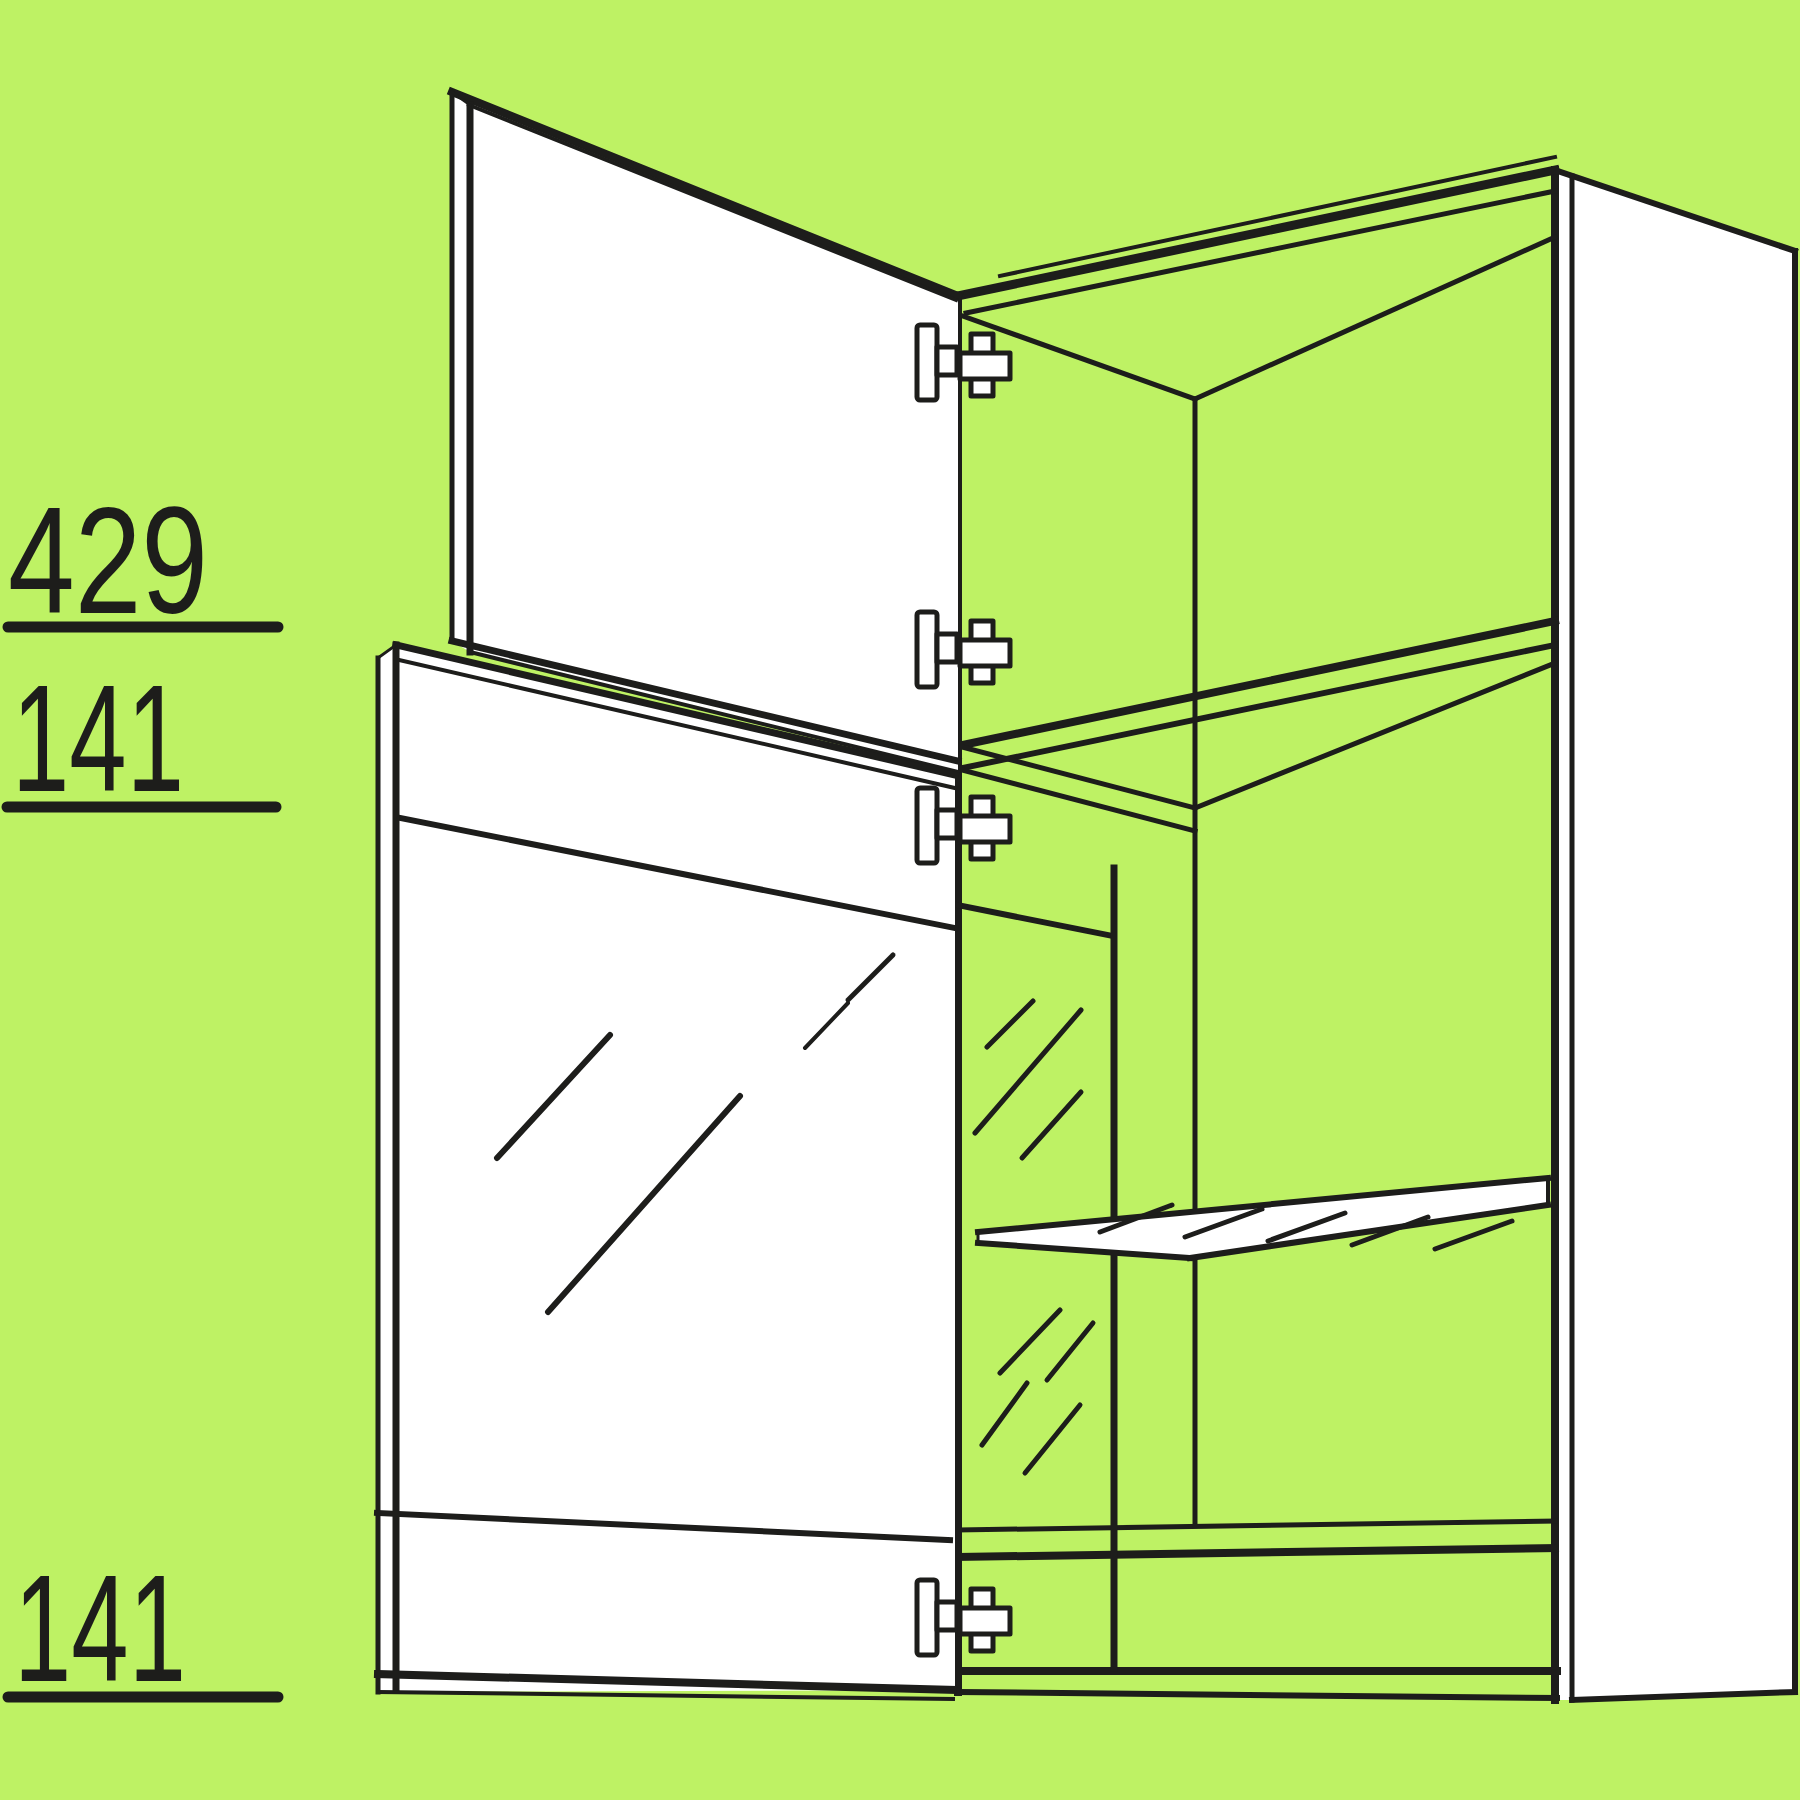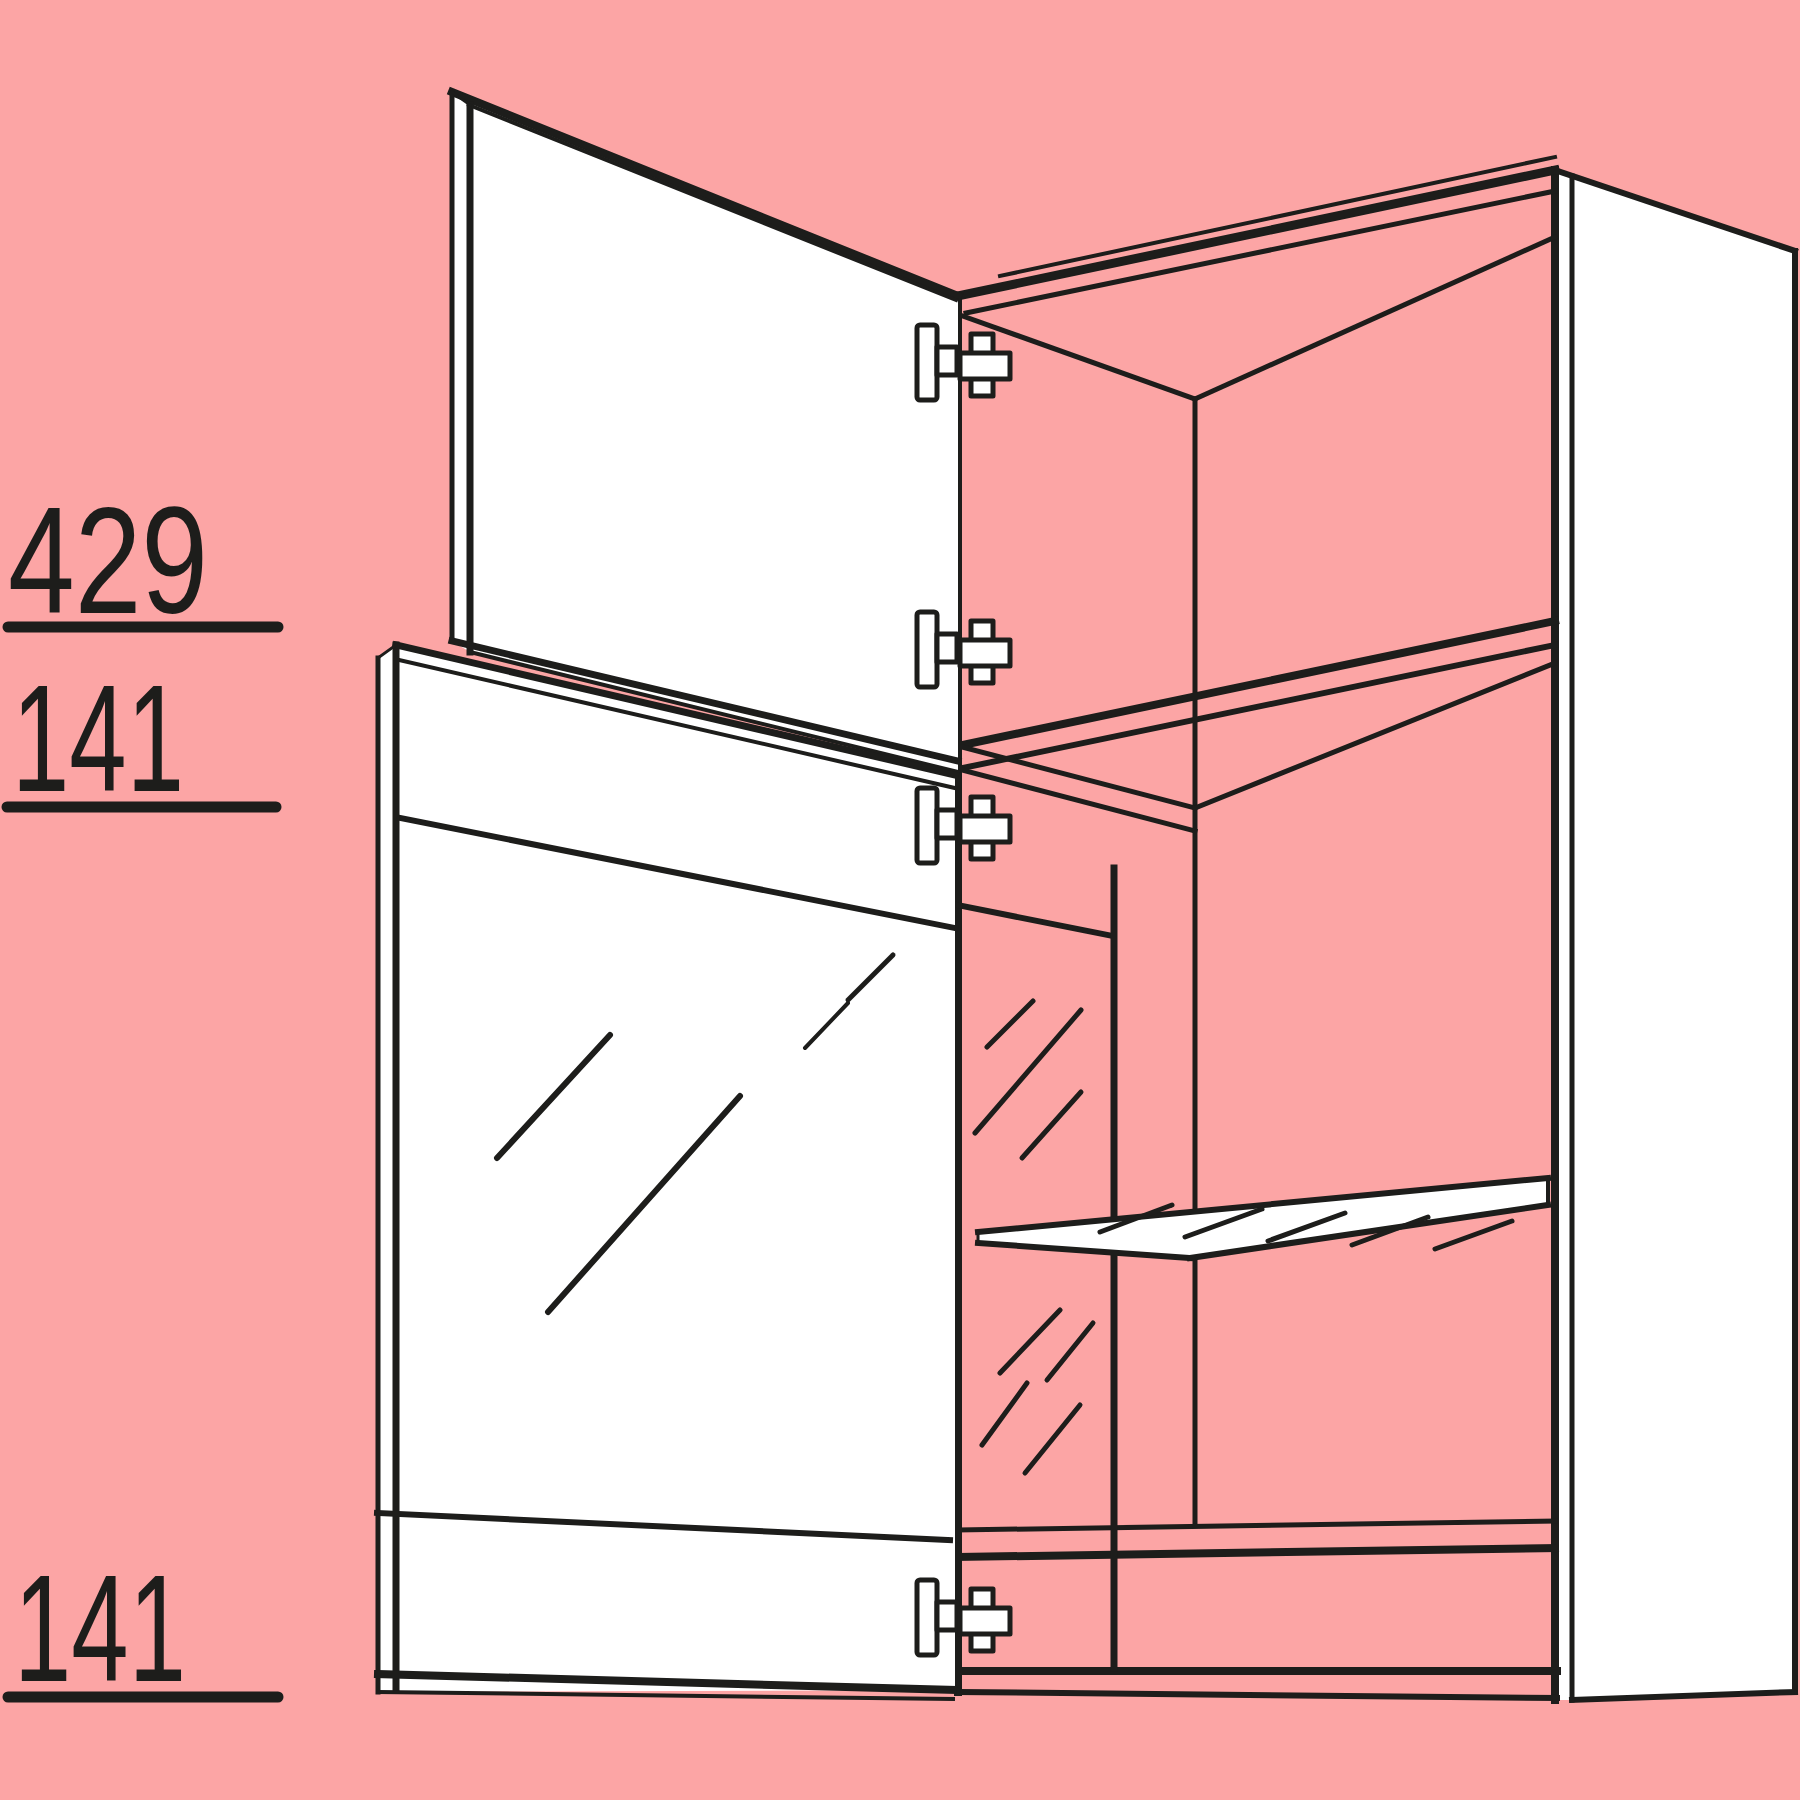--- a/index.html
+++ b/index.html
@@ -1,16 +1,16 @@
 <!DOCTYPE html>
 <html><head>
 <meta charset="utf-8">
 <style>
   html,body{margin:0;padding:0;background:#ffffff;}
-  .stage{width:1800px;height:1800px;position:relative;background:#fca5a5;overflow:hidden;}
+  .stage{width:1800px;height:1800px;position:relative;background:#bef264;overflow:hidden;}
   svg{display:block;}
   .dim-text{font-family:"Liberation Sans","DejaVu Sans",sans-serif;font-weight:400;fill:#1d1d1b;}
   .ln{stroke:#1d1d1b;fill:none;stroke-linecap:square;}
   .hatch{stroke:#1d1d1b;fill:none;stroke-linecap:round;}
   .white{fill:#ffffff;stroke:none;}
   .hingepart{fill:#ffffff;stroke:#1d1d1b;stroke-width:5;stroke-linejoin:round;}
   .underline{stroke:#1d1d1b;stroke-width:11;stroke-linecap:round;}
 </style>
 </head>
 <body>

